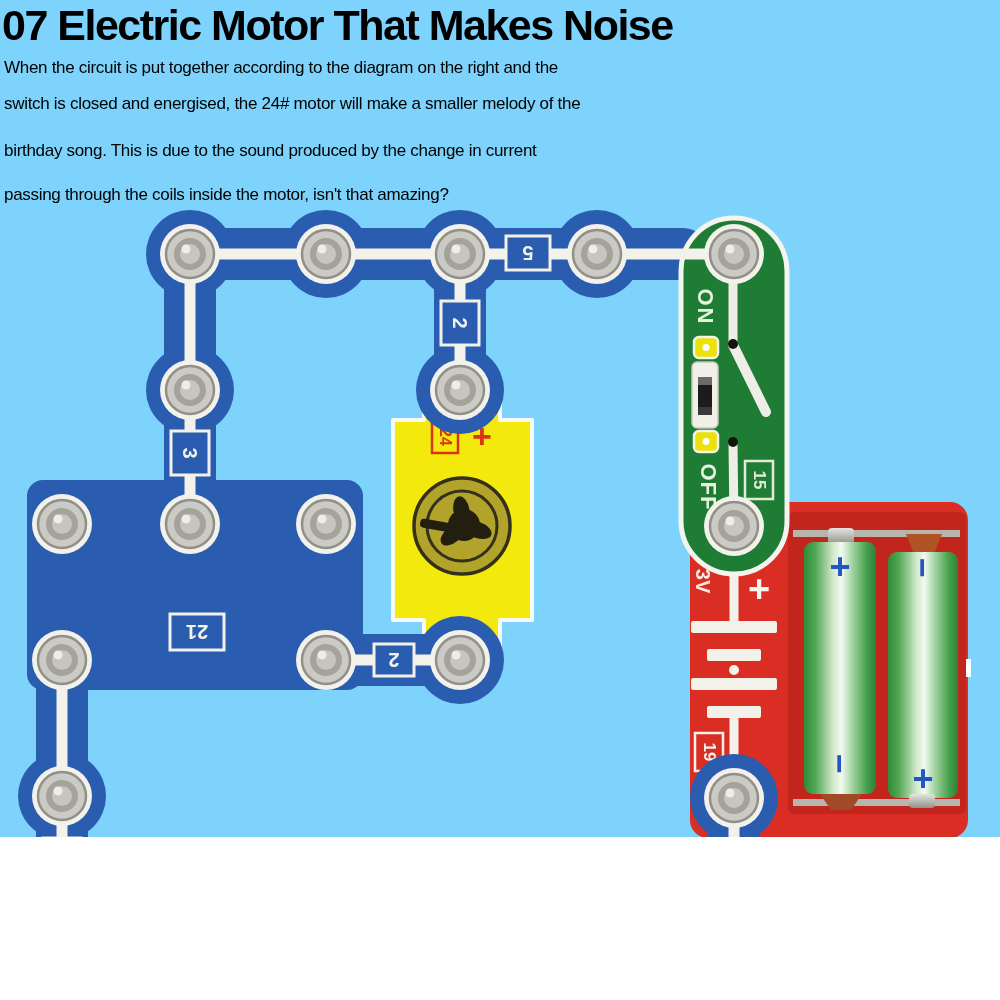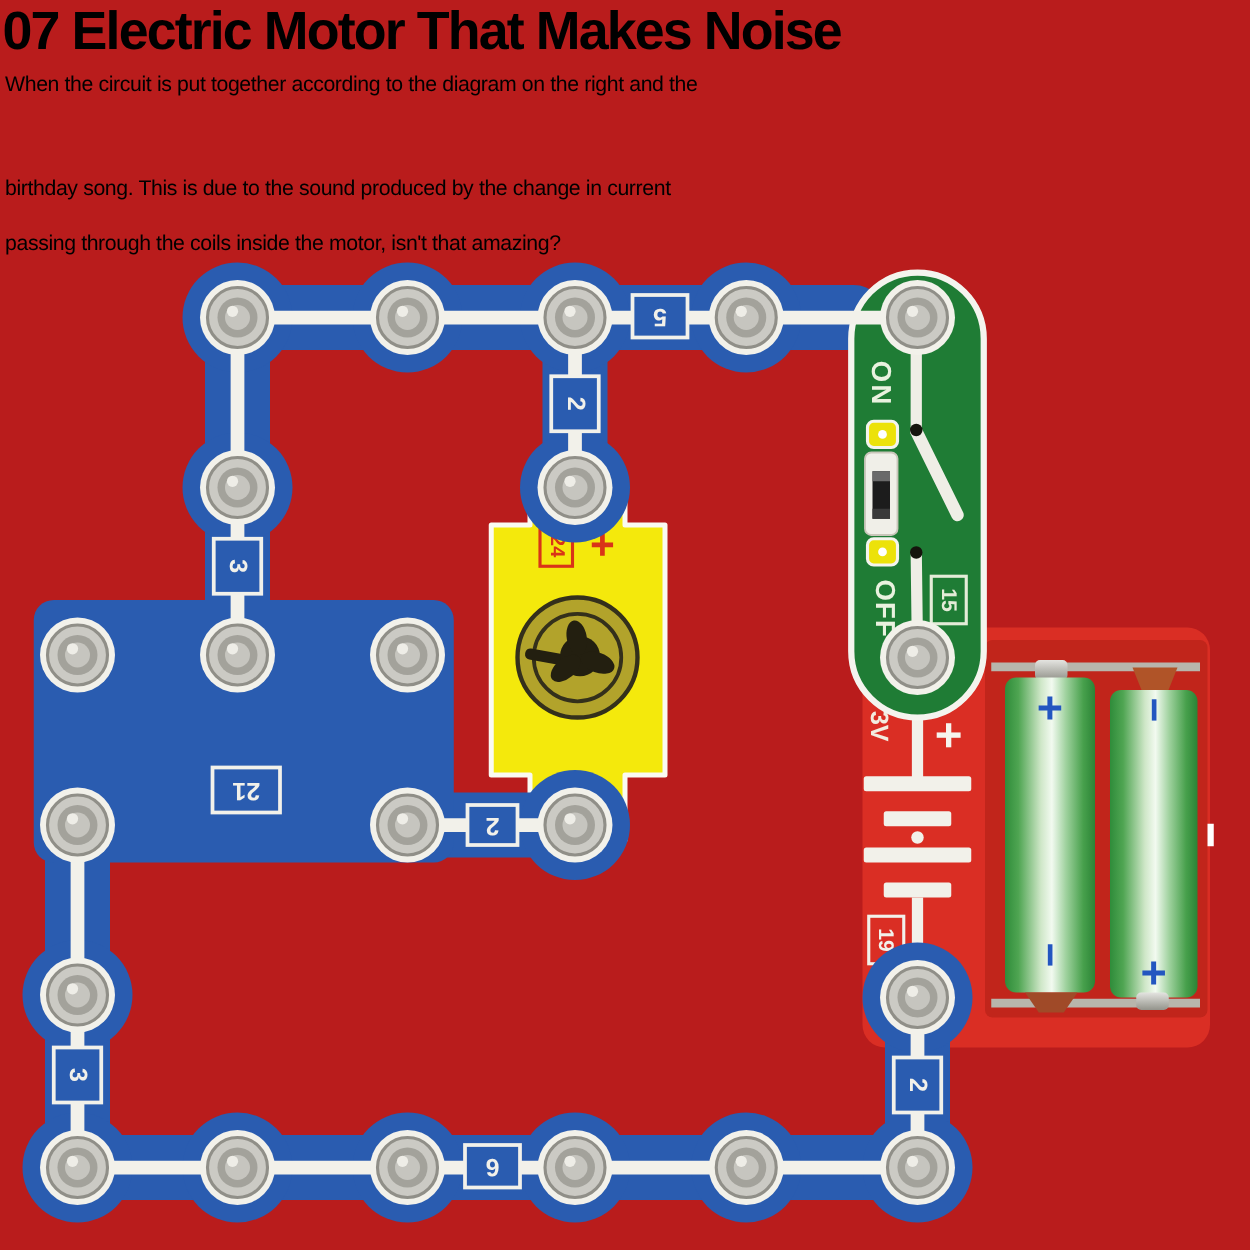--- a/index.html
+++ b/index.html
@@ -1,32 +1,33 @@
 <!DOCTYPE html>
 <html><head>
 <meta charset="utf-8">
 <style>
   html,body{margin:0;padding:0;background:#ffffff;}
-  #page{position:relative;width:1000px;height:1000px;background:#b91c1c;overflow:hidden;
+  #page{position:relative;width:1000px;height:837px;background:#7dd3fc;overflow:hidden;
         font-family:"Liberation Sans",sans-serif;}
   .title{position:absolute;left:2px;top:1px;font-size:43px;font-weight:700;
          letter-spacing:-1.5px;color:#000;white-space:nowrap;}
   .bodyline{position:absolute;left:4px;font-size:17px;color:#000;white-space:nowrap;
             letter-spacing:-0.3px;}
   #bl0{top:58px;} #bl1{top:94px;} #bl2{top:141px;} #bl3{top:185px;}
   #circuit-svg{position:absolute;left:0;top:0;}
   svg text{font-family:"Liberation Sans",sans-serif;}
 </style>
 </head>
 <body>
 
 <div id="page">
 
   <div class="title">07 Electric Motor That Makes Noise</div>
   <div class="bodyline" id="bl0">When the circuit is put together according to the diagram on the right and the</div>
+  <div class="bodyline" id="bl1">switch is closed and energised, the 24# motor will make a smaller melody of the</div>
   <div class="bodyline" id="bl3">passing through the coils inside the motor, isn't that amazing?</div>
   <div class="bodyline" id="bl2">birthday song. This is due to the sound produced by the change in current</div>
 
   <svg id="circuit-svg" width="1000" height="1000" viewBox="0 0 1000 1000">
     <defs>
       <linearGradient id="gBat" x1="0" y1="0" x2="1" y2="0">
         <stop offset="0" stop-color="#2f8c3a"></stop>
         <stop offset="0.15" stop-color="#4fa552"></stop>
         <stop offset="0.40" stop-color="#cfe7c8"></stop>
         <stop offset="0.52" stop-color="#f2faf0"></stop>

